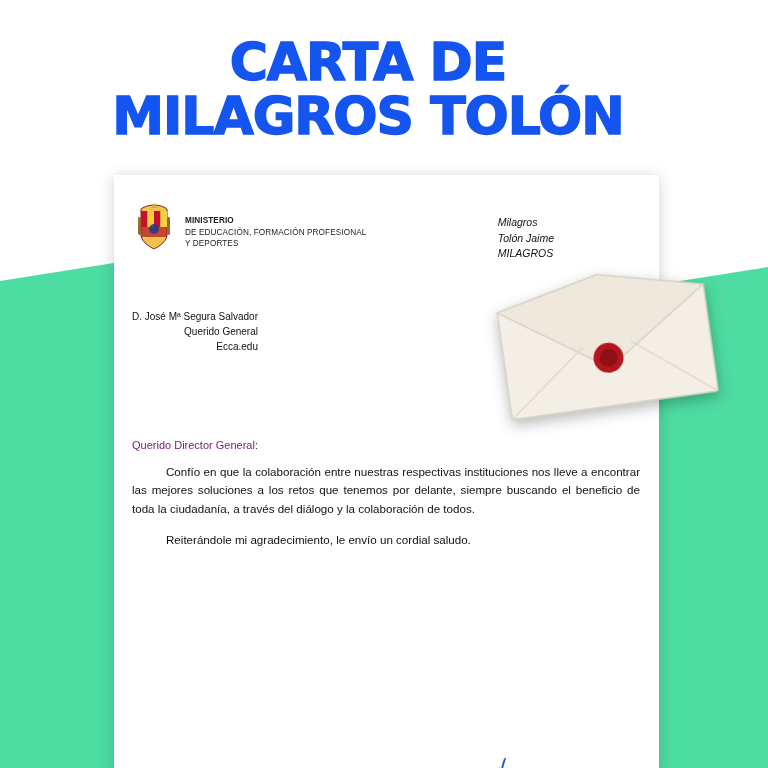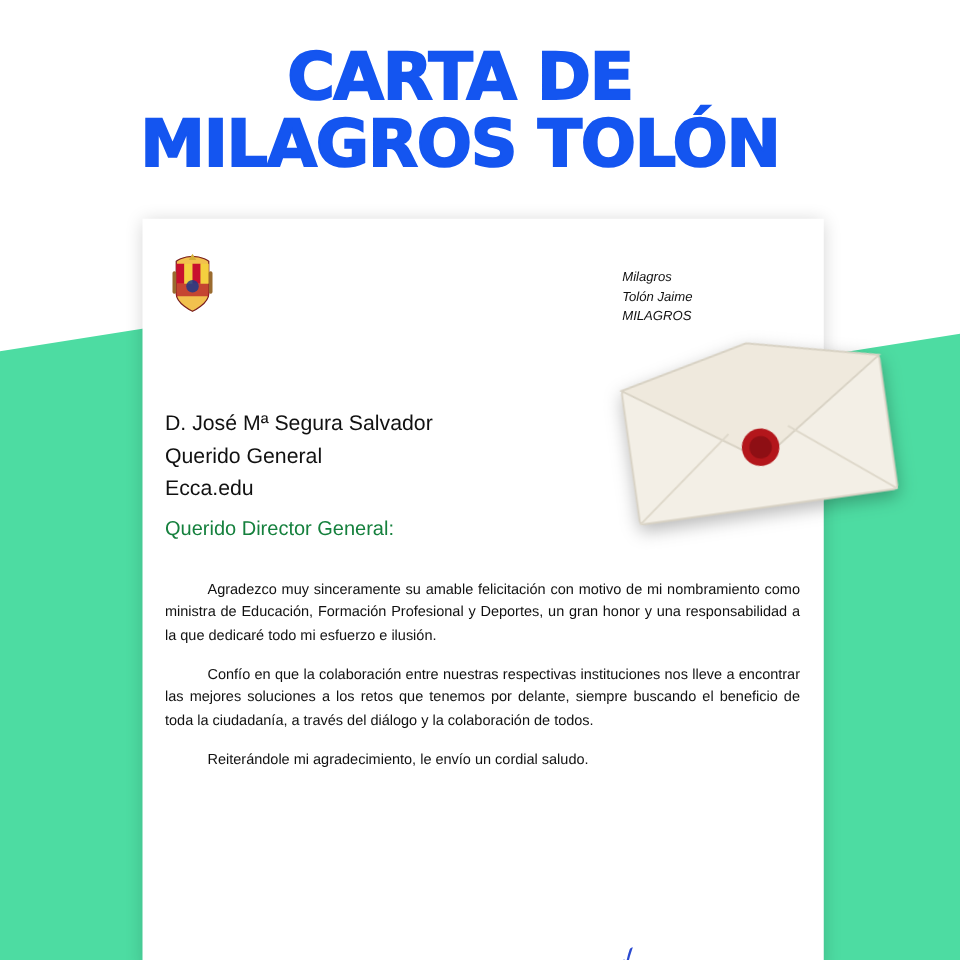--- a/index.html
+++ b/index.html
@@ -103,31 +103,32 @@
     top: 40px;
     font-size: 10.5px;
     line-height: 1.48;
     font-style: italic;
     color: #111;
     text-align: left;
   }
   .recipient {
     position: absolute;
     left: 18px;
-    top: 151px;
-    font-size: 17px;
+    top: 134px;
+    font-size: 10px;
     line-height: 1.52;
     color: #111;
+    text-align: right;
   }
   .salutation {
     position: absolute;
     left: 18px;
-    top: 240px;
-    font-size: 16px;
-    color: #15803d;
+    top: 264px;
+    font-size: 11px;
+    color: #701a75;
   }
   .body-text {
     position: absolute;
     left: 18px;
     top: 288px;
     width: 508px;
     font-size: 11.6px;
     line-height: 1.58;
     color: #111;
     text-align: justify;
@@ -181,38 +182,42 @@
             <rect x="22" y="10" width="6.5" height="16" fill="#c8102e"></rect>
             <rect x="28.5" y="10" width="6.5" height="16" fill="#f4d03f"></rect>
             <rect x="9" y="26" width="26" height="10" fill="#b61b28" opacity="0.75"></rect>
             <circle cx="22" cy="28" r="5" fill="#1e3a8a" opacity="0.85"></circle>
             <path d="M22 2 L25 7 L19 7 Z" fill="#d4af37"></path>
             <rect x="6" y="16" width="3" height="18" rx="1.4" fill="#9a6b2f"></rect>
             <rect x="35" y="16" width="3" height="18" rx="1.4" fill="#9a6b2f"></rect>
           </g>
         </svg>
       </div>
+      <div class="ministry-text">
+        <div class="m1">MINISTERIO</div>
+        <div>DE EDUCACIÓN, FORMACIÓN PROFESIONAL</div>
+        <div>Y DEPORTES</div>
+      </div>
     </div>
 
     <div class="signer">
       <div>Milagros</div>
       <div>Tolón Jaime</div>
       <div>MILAGROS</div>
     </div>
 
     <div class="recipient">
       <div>D. José Mª Segura Salvador</div>
       <div>Querido General</div>
       <div>Ecca.edu</div>
     </div>
 
     <div class="salutation">Querido Director General:</div>
 
     <div class="body-text">
-      <p>Agradezco muy sinceramente su amable felicitación con motivo de mi nombramiento como ministra de Educación, Formación Profesional y Deportes, un gran honor y una responsabilidad a la que dedicaré todo mi esfuerzo e ilusión.</p>
       <p>Confío en que la colaboración entre nuestras respectivas instituciones nos lleve a encontrar las mejores soluciones a los retos que tenemos por delante, siempre buscando el beneficio de toda la ciudadanía, a través del diálogo y la colaboración de todos.</p>
       <p>Reiterándole mi agradecimiento, le envío un cordial saludo.</p>
     </div>
 
     <div class="sig-mark">✓</div>
   </div>
 
   <div class="envelope">
     <svg viewBox="0 0 212 136" width="212" height="136" aria-hidden="true">
       <rect x="2" y="26" width="208" height="108" rx="3" fill="#f3efe6" stroke="#d8d2c4" stroke-width="1.5"></rect>

